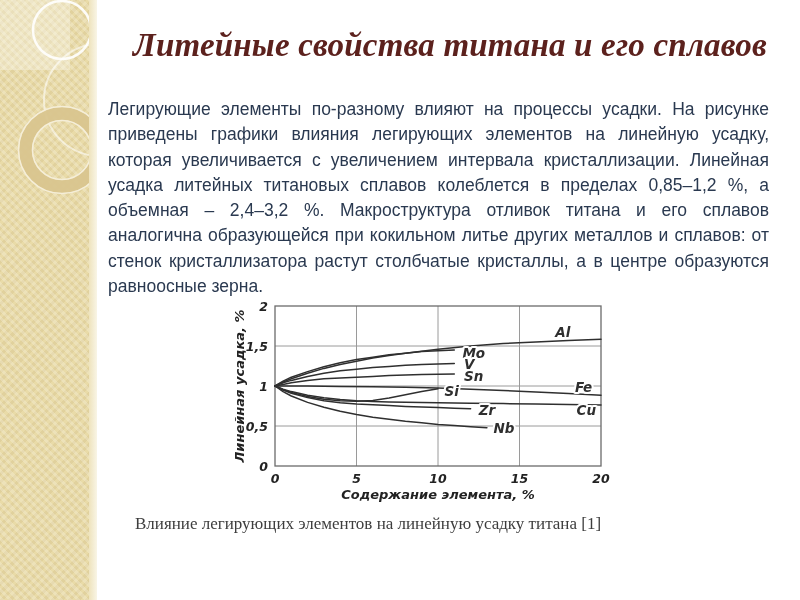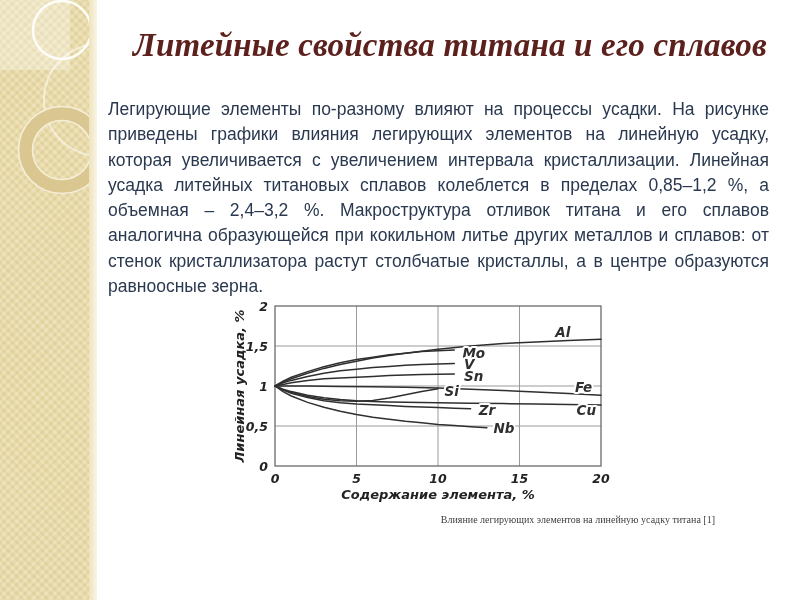--- a/index.html
+++ b/index.html
@@ -42,22 +42,22 @@
   .grid{stroke:#9a9a9a;stroke-width:1;}
   .frame{fill:none;stroke:#6b6b6b;stroke-width:1.3;}
   .curve{fill:none;stroke:#2f2f2f;stroke-width:1.5;stroke-linejoin:round;stroke-linecap:round;}
   .tick{font:italic bold 12.5px "DejaVu Sans",sans-serif;fill:#222222;}
   .axis-title{font:italic bold 13px "DejaVu Sans",sans-serif;fill:#222222;}
   .slabel{
     font:italic bold 13.5px "DejaVu Sans",sans-serif;fill:#2f2f2f;
     paint-order:stroke;stroke:#ffffff;stroke-width:4px;stroke-linejoin:round;
   }
   .caption{
-    position:absolute;left:135px;top:514px;width:580px;text-align:right;
-    font-family:"Liberation Serif",serif;font-size:10px;color:#3d3d3d;
+    position:absolute;left:135px;top:514px;width:580px;text-align:left;
+    font-family:"Liberation Serif",serif;font-size:17px;color:#3d3d3d;
   }
 </style>
 </head>
 <body>
 
 <div class="slide">
 
   <aside class="sidebar">
     <div class="pattern"></div>
     <svg width="97" height="600" viewBox="0 0 97 600">

